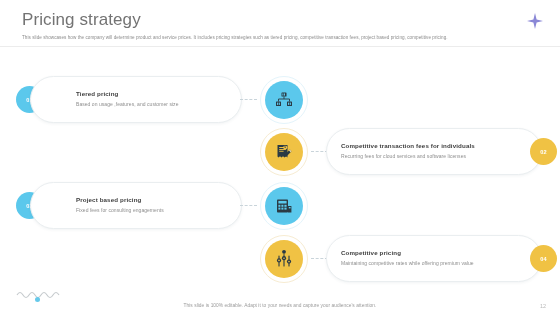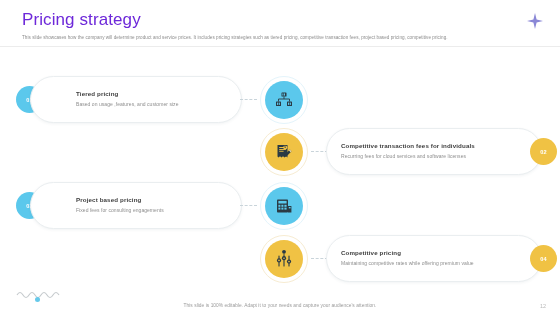--- a/index.html
+++ b/index.html
@@ -16,21 +16,21 @@
     color: #3c3c3c;
   }
 
   
   .slide-title {
     position: absolute;
     left: 22px;
     top: 10px;
     font-size: 17px;
     font-weight: 400;
-    color: #6d28d9;
+    color: #737373;
     letter-spacing: 0.1px;
     line-height: 20px;
   }
   .slide-subtitle {
     position: absolute;
     left: 22px;
     top: 34px;
     width: 510px;
     font-size: 4.6px;
     color: #8c8c8c;

